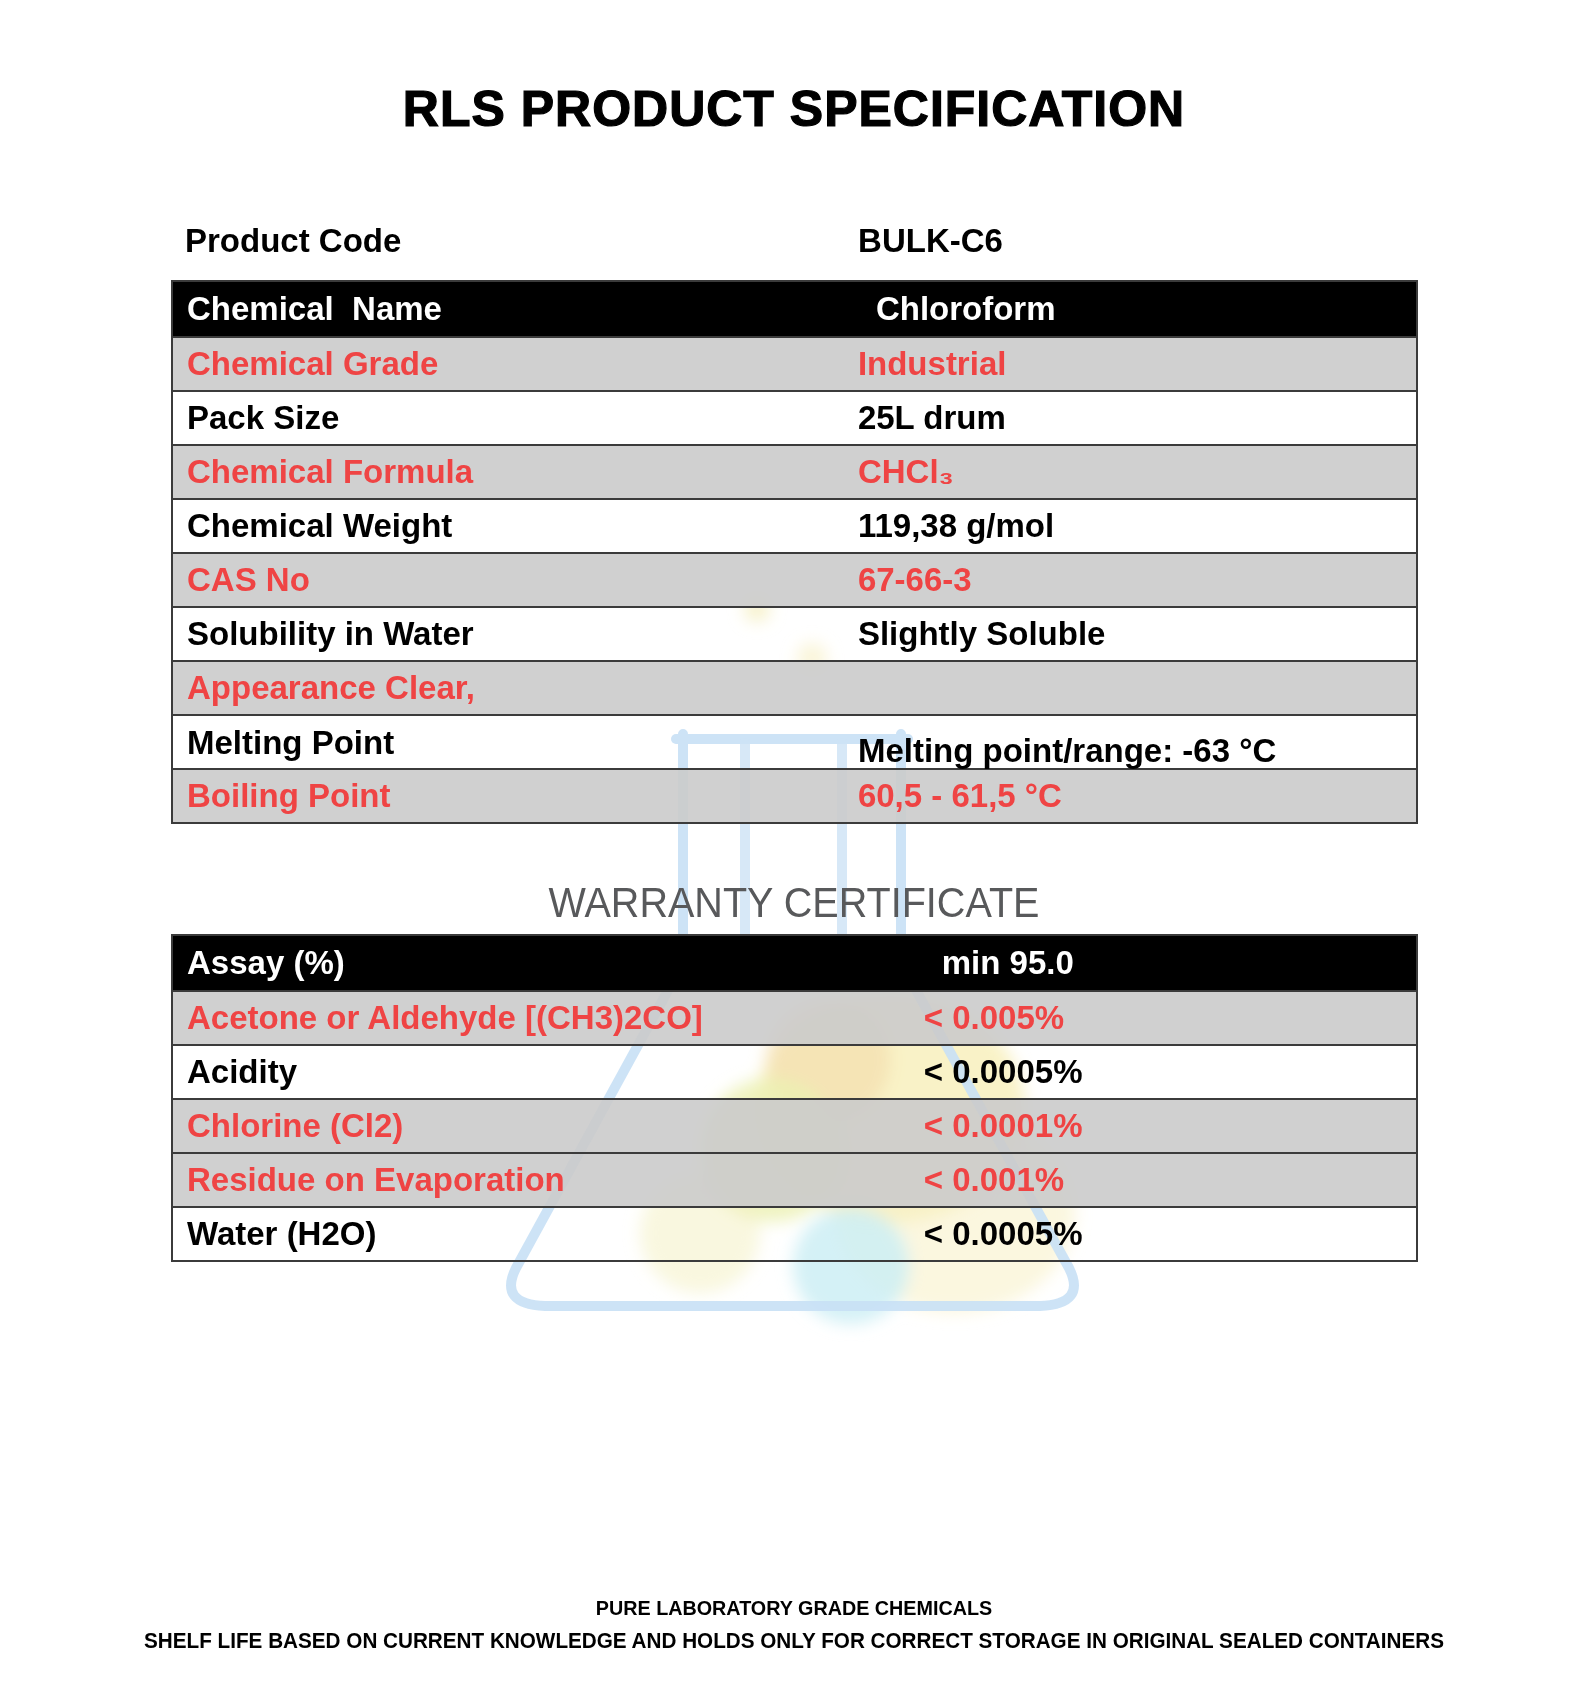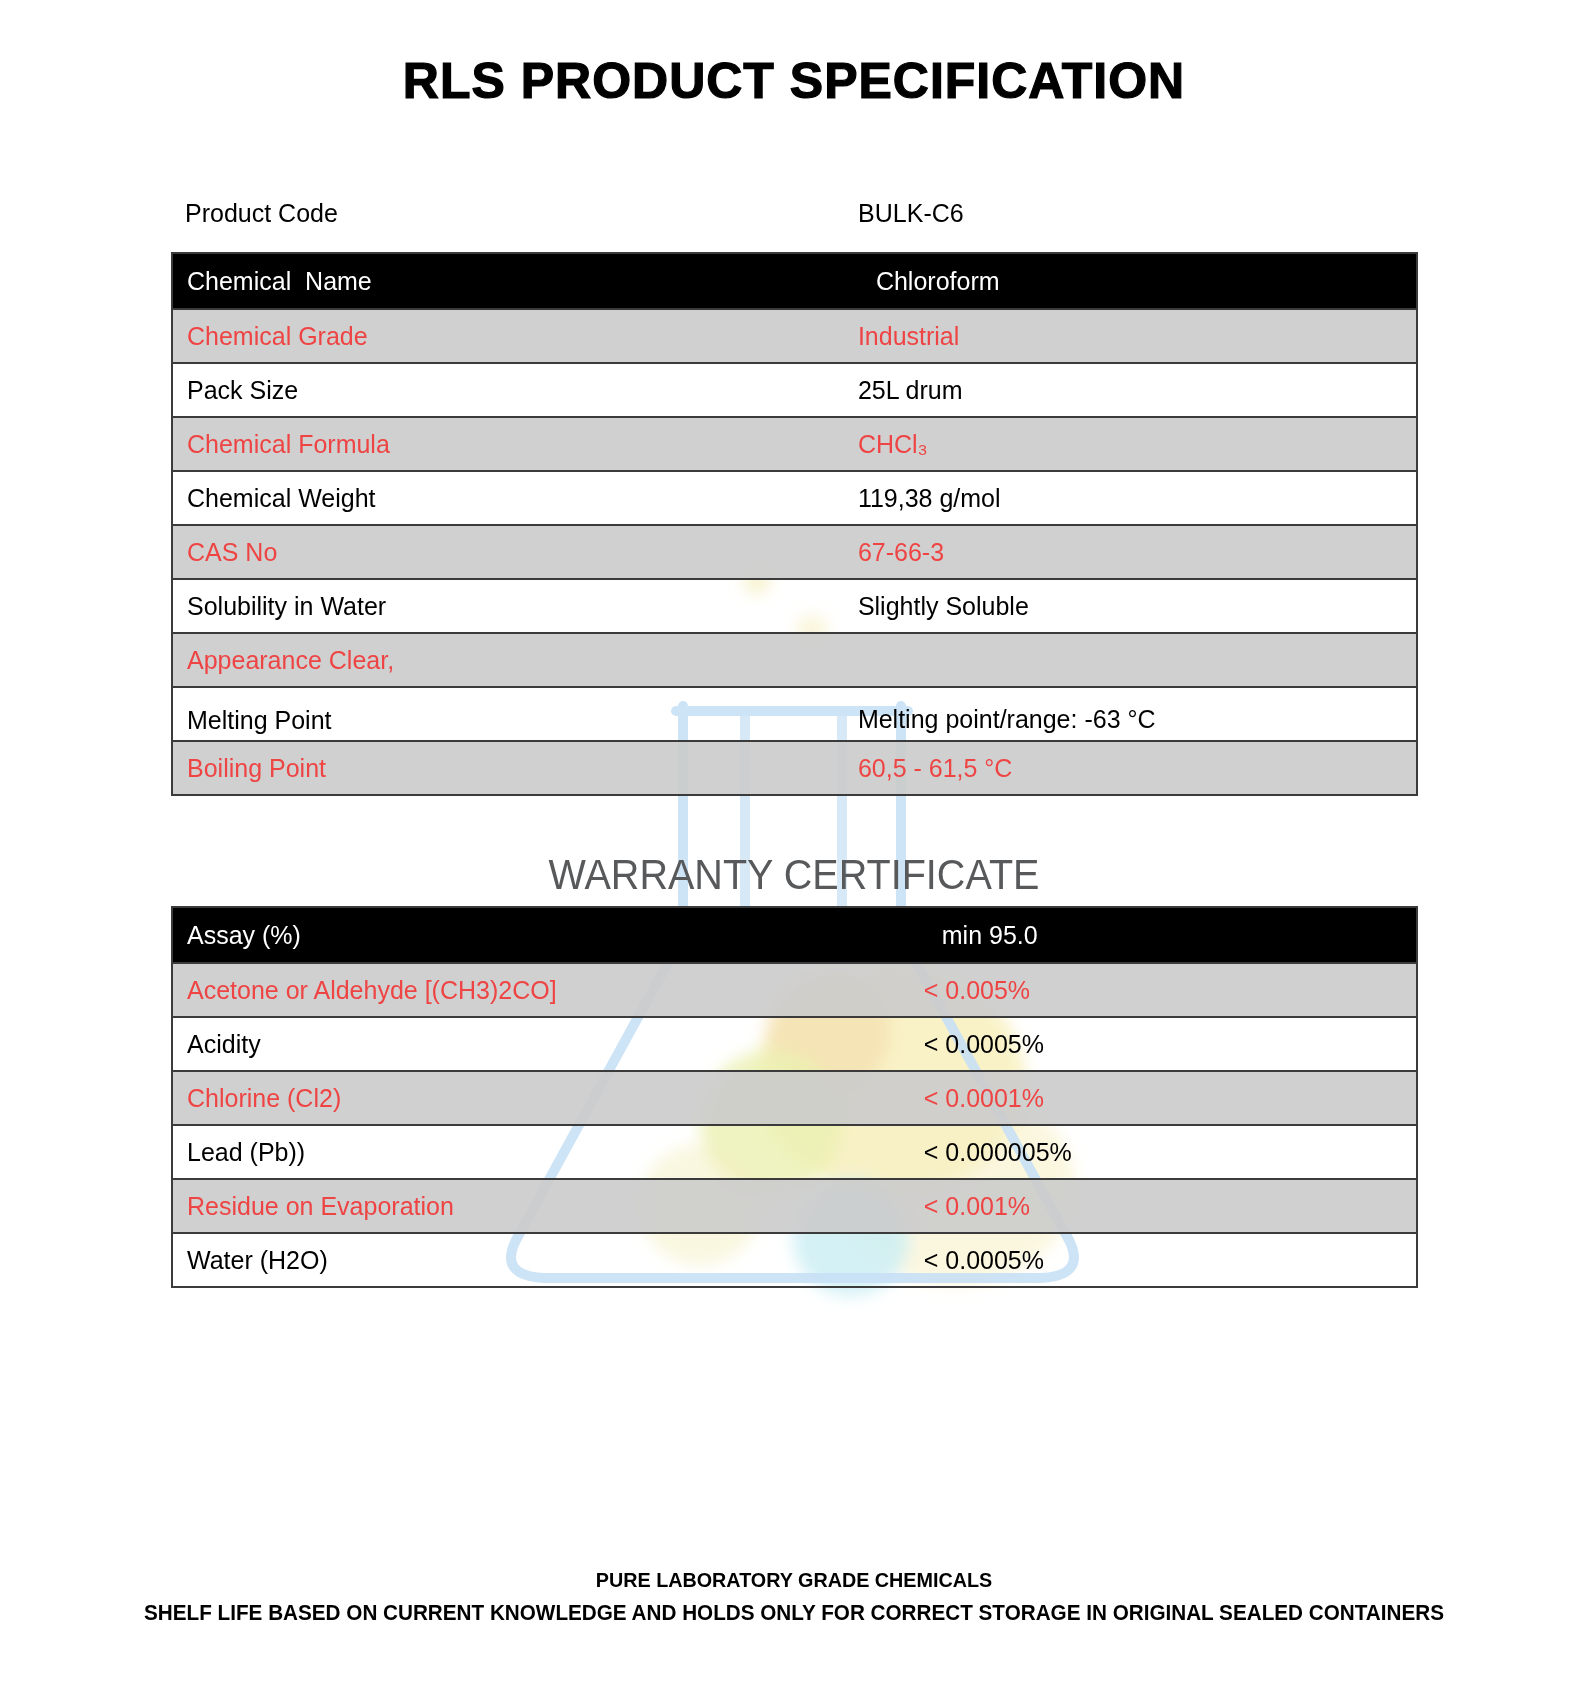--- a/index.html
+++ b/index.html
@@ -1,40 +1,40 @@
 <!DOCTYPE html>
 <html><head>
 <meta charset="utf-8">
 <style>
   html,body{margin:0;padding:0;background:#ffffff;}
   body{
     width:1588px;height:1686px;position:relative;overflow:hidden;
     font-family:"Liberation Sans","DejaVu Sans",sans-serif;color:#000;
   }
-  .page{position:absolute;inset:0;}
+  .page{position:absolute;inset:0;margin-top:28px;}
 
   
   .watermark{position:absolute;left:0;top:0;z-index:0;pointer-events:none;}
 
   .doc-title{
     position:absolute;top:52px;left:0;width:100%;text-align:center;
     font-size:50px;font-weight:900;letter-spacing:1px;z-index:2;
     -webkit-text-stroke:1.2px #000;
   }
 
   
   .code-row{
     position:absolute;top:182px;left:171px;width:1247px;height:62px;
     display:flex;z-index:2;
   }
 
   
   .cell-label,.cell-value{
     box-sizing:border-box;display:flex;align-items:center;
-    font-weight:normal;font-size:25px;line-height:1.05;white-space:pre-wrap;
+    font-weight:bold;font-size:33px;line-height:1.05;white-space:pre-wrap;
   }
   .cell-label{width:55.1%;padding-left:14px;}
   .cell-value{flex:1;padding-right:6px;}
 
   .spec-table{
     position:absolute;left:171px;width:1247px;box-sizing:border-box;
     border:2px solid #3b3b3b;z-index:1;
   }
   #table1{top:252px;}
   #table2{top:906px;}
@@ -160,24 +160,20 @@
       <div class="cell-value">&lt; 0.005%</div>
     </div>
     <div class="row row-white">
       <div class="cell-label">Acidity</div>
       <div class="cell-value">&lt; 0.0005%</div>
     </div>
     <div class="row row-gray">
       <div class="cell-label">Chlorine (Cl2)</div>
       <div class="cell-value">&lt; 0.0001%</div>
     </div>
-    <div class="row row-white">
-      <div class="cell-label">Lead (Pb))</div>
-      <div class="cell-value">&lt; 0.000005%</div>
-    </div>
     <div class="row row-gray">
       <div class="cell-label">Residue on Evaporation</div>
       <div class="cell-value">&lt; 0.001%</div>
     </div>
     <div class="row row-white">
       <div class="cell-label">Water (H2O)</div>
       <div class="cell-value">&lt; 0.0005%</div>
     </div>
   </div>
 

